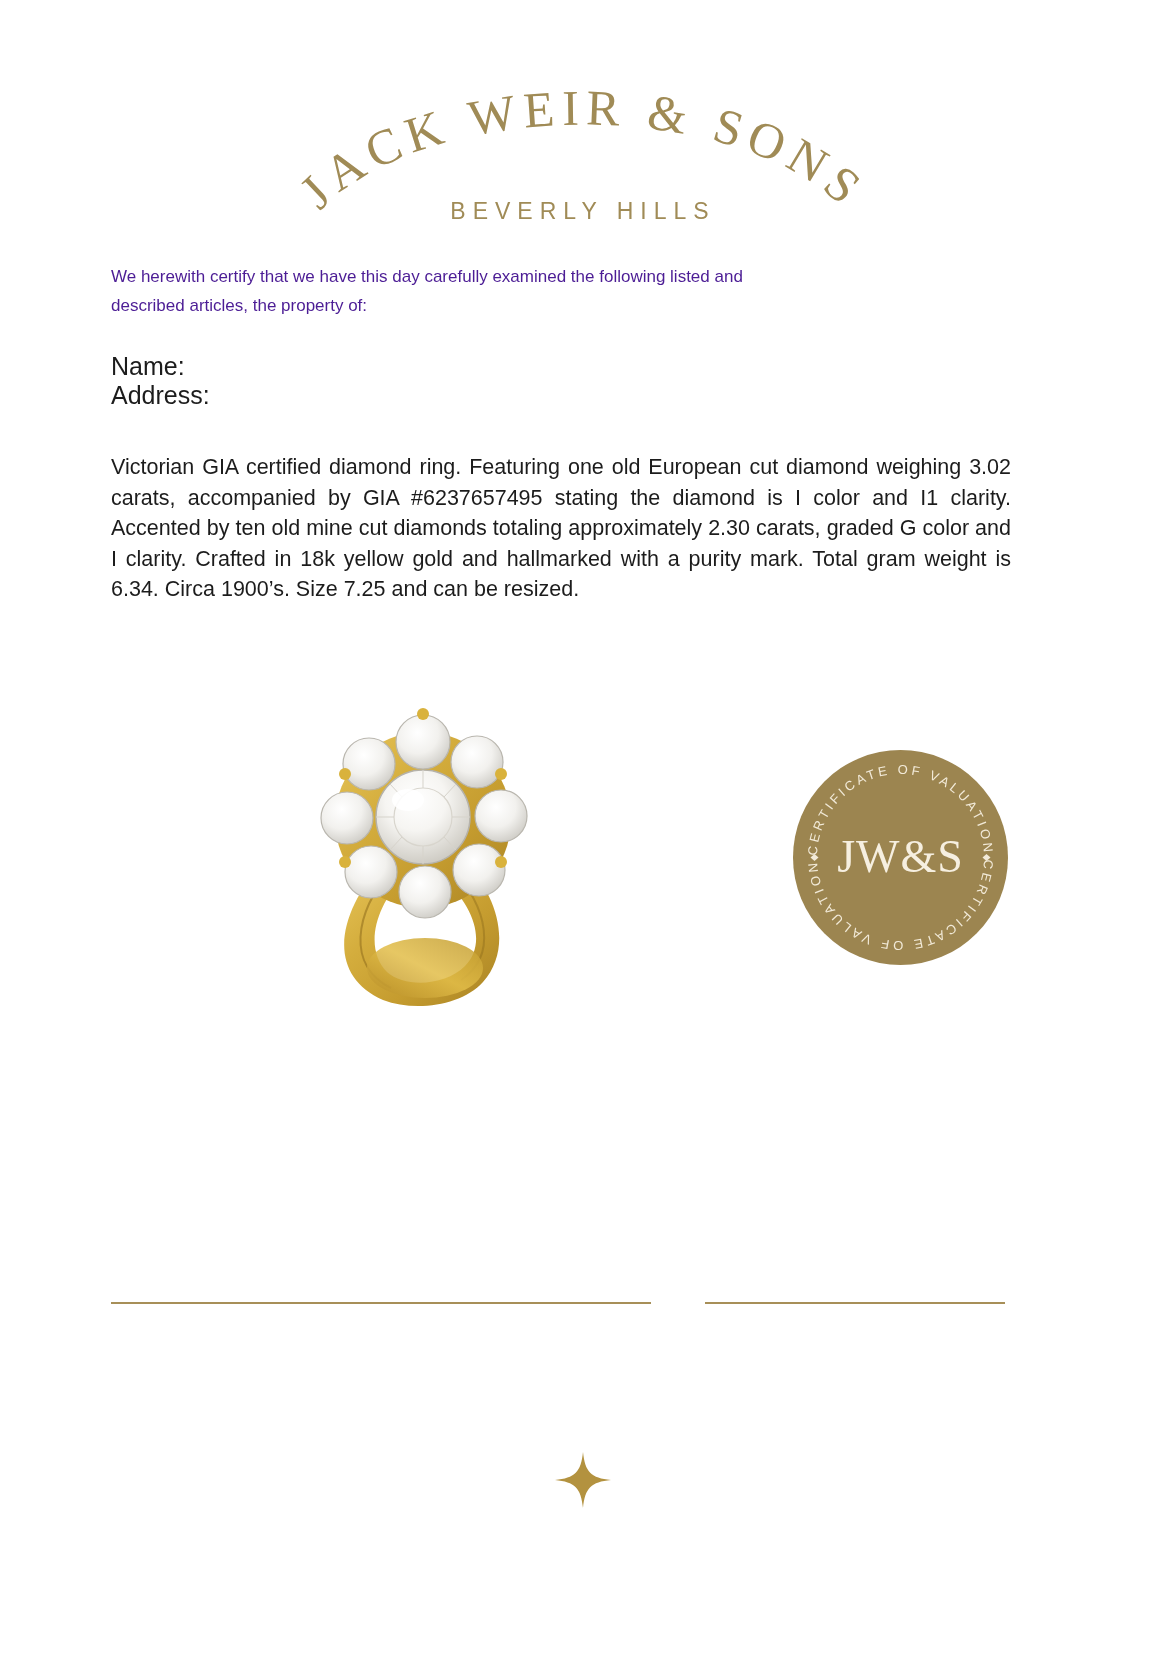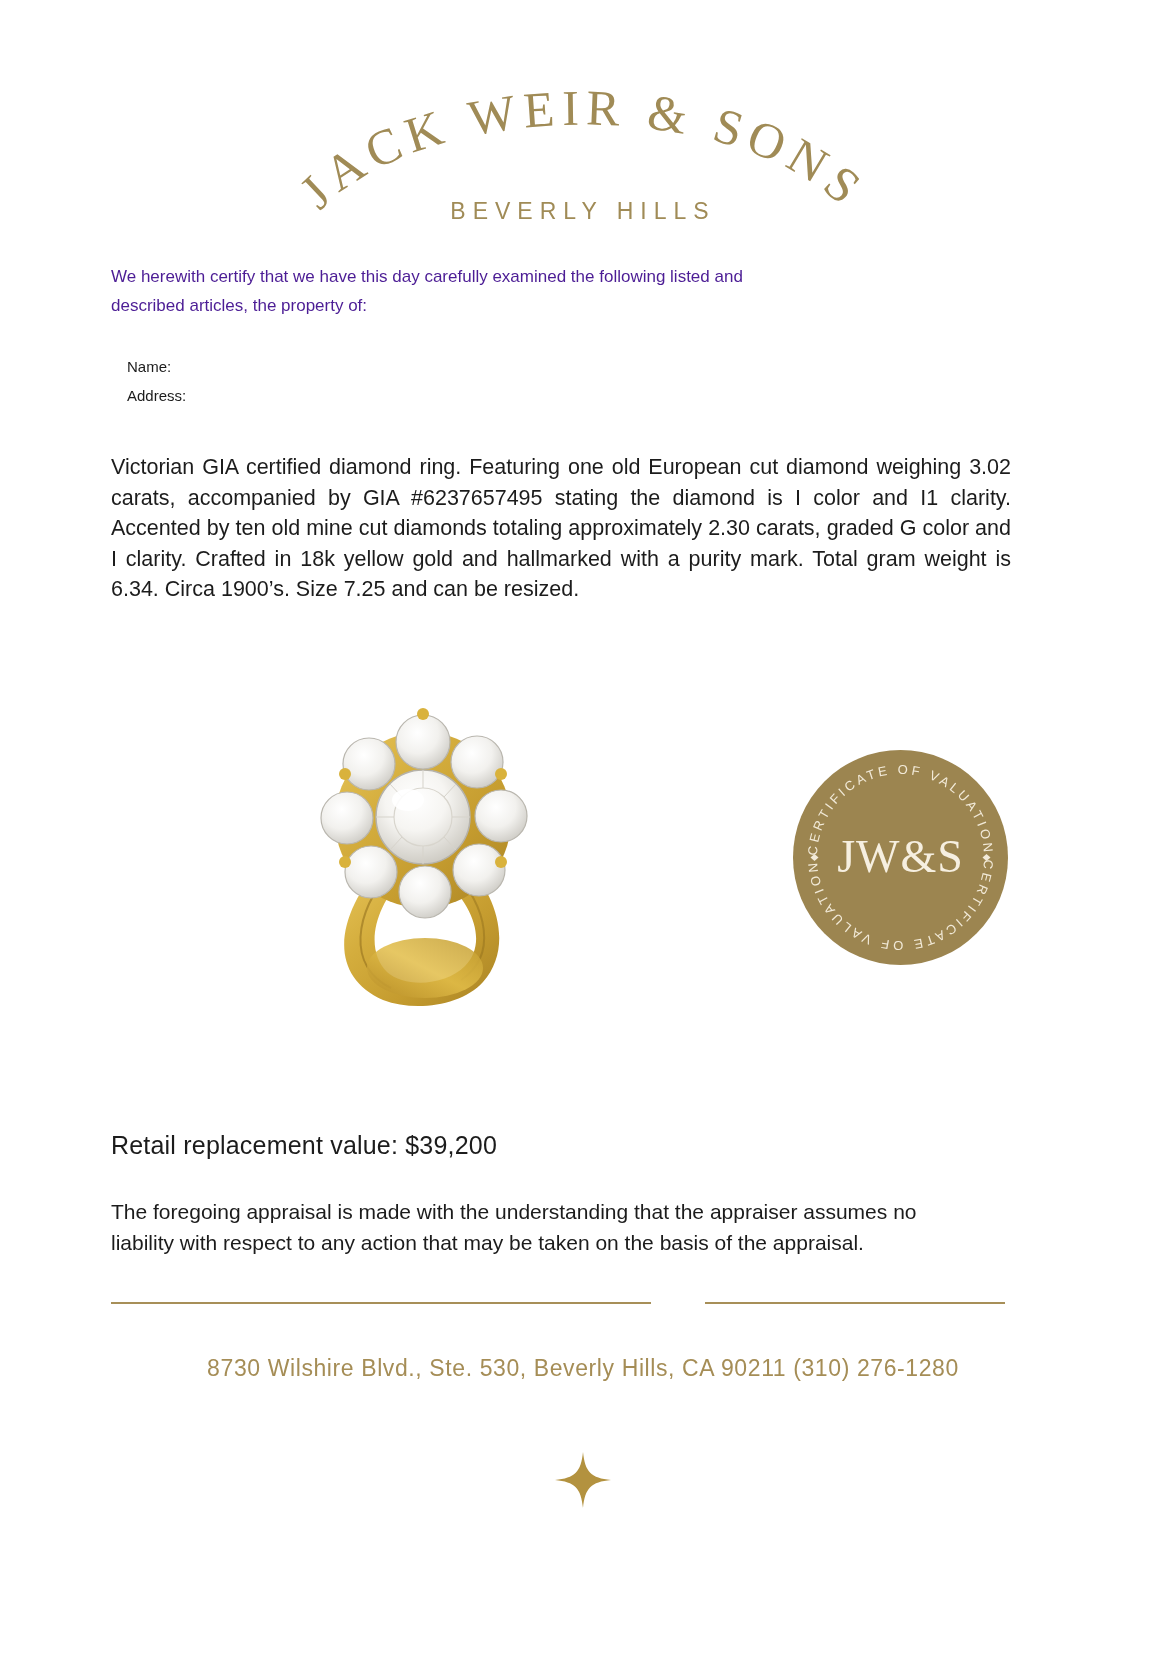--- a/index.html
+++ b/index.html
@@ -55,24 +55,23 @@
     width: 900px;
   }
   .intro {
     font-size: 17px;
     line-height: 29px;
     color: #4c1d95;
     width: 700px;
   }
   .fields {
     margin-top: 32px;
-    font-size: 15px;
+    font-size: 25px;
     line-height: 29px;
     color: #1c1c1c;
-    margin-left: 16px;
   }
   .fields div { white-space: pre; }
 
   .description {
     margin-top: 42px;
     font-size: 21.5px;
     line-height: 30.5px;
     text-align: justify;
     text-justify: inter-word;
     color: #1c1c1c;
@@ -254,26 +253,23 @@
     <text font-family="'Liberation Sans', sans-serif" font-size="13" fill="#f2ead8" letter-spacing="3.2">
       <textPath href="#sealBot" startOffset="50%" text-anchor="middle">CERTIFICATE OF VALUATION</textPath>
     </text>
     <g fill="#f2ead8">
       <path d="M17.5 107.5 L21.5 104 L25.5 107.5 L21.5 111 Z"></path>
       <path d="M189.5 107.5 L193.5 104 L197.5 107.5 L193.5 111 Z"></path>
     </g>
     <text x="107.5" y="122" text-anchor="middle" font-family="'Liberation Serif', serif" font-size="46" fill="#f6efe0" letter-spacing="1">JW&amp;S</text>
   </svg>
 
-  <div class="value-line">Retail replacement value: $39,200</div>
-  <div class="disclaimer">The foregoing appraisal is made with the understanding that the appraiser assumes no liability with respect to any action that may be taken on the basis of the appraisal.</div>
 
   <div class="sig-rule left"></div>
   <div class="sig-rule right"></div>
 
-  <div class="footer-address">8730 Wilshire Blvd., Ste. 530, Beverly Hills, CA 90211 (310) 276-1280</div>
   <div class="star-mark">
     <svg width="56" height="56" viewBox="0 0 56 56">
       <path d="M28 0 C30 20, 36 26, 56 28 C36 30, 30 36, 28 56 C26 36, 20 30, 0 28 C20 26, 26 20, 28 0 Z" fill="#b3923f"></path>
     </svg>
   </div>
 
 </div>
 
 </body></html>

